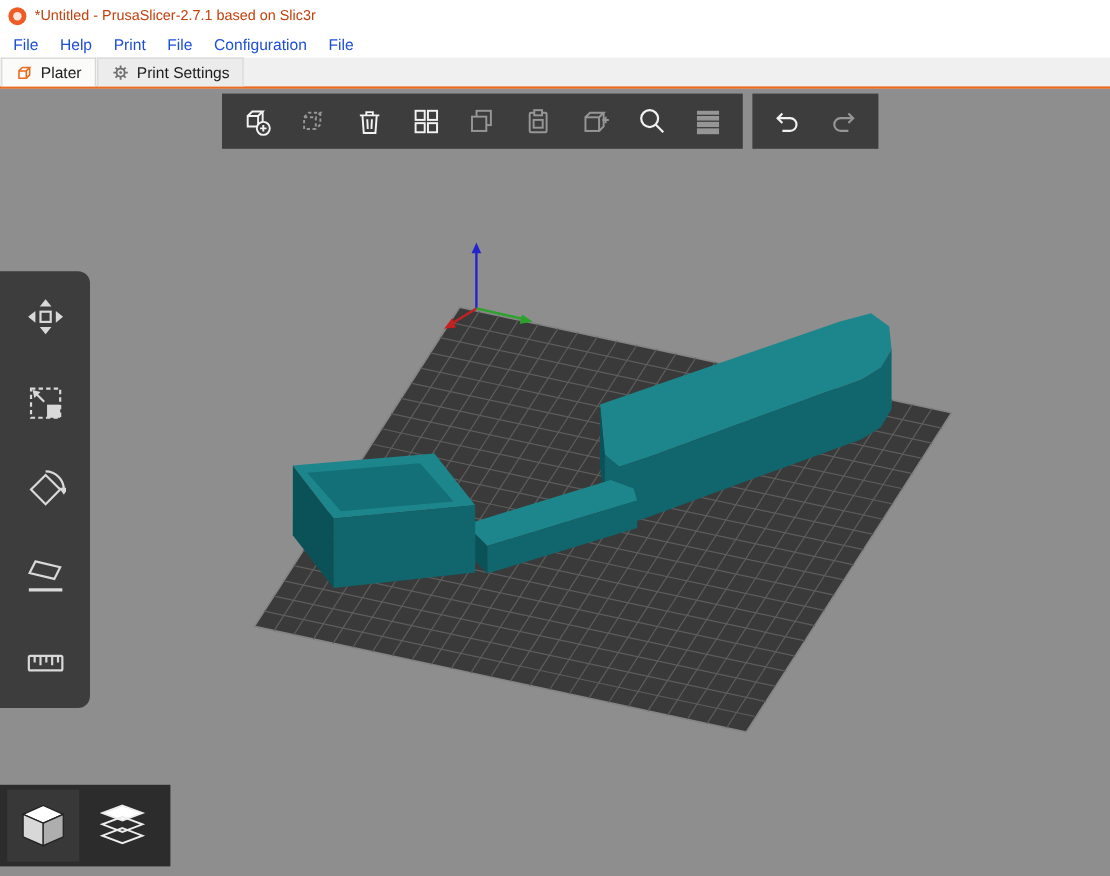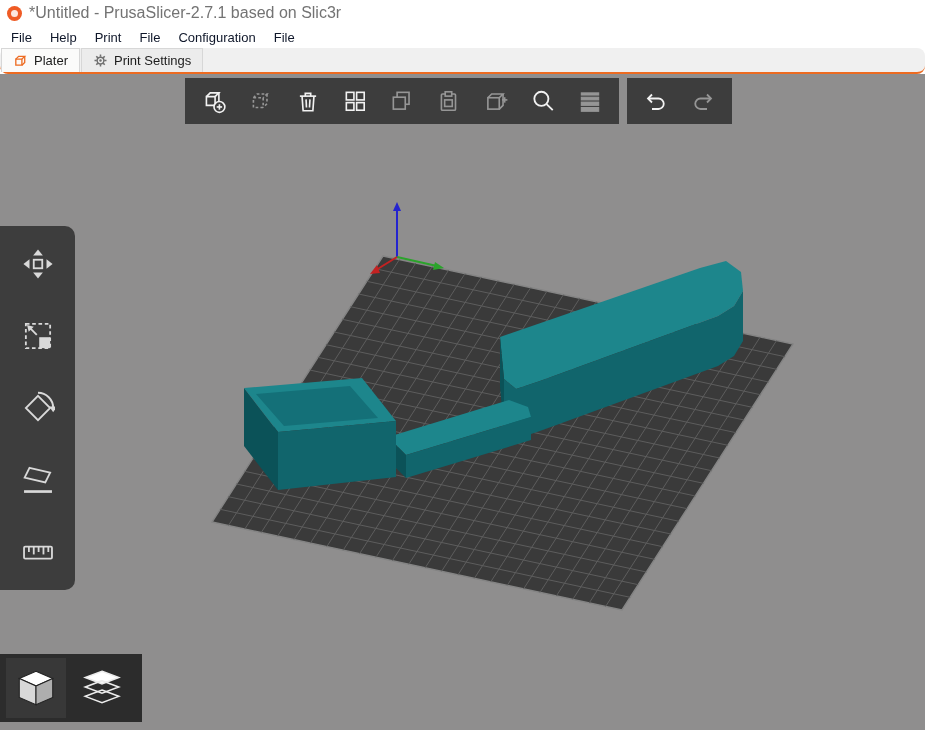--- a/index.html
+++ b/index.html
@@ -5,24 +5,24 @@
   html,body{margin:0;padding:0;}
   body{
     width:925px;height:730px;overflow:hidden;position:relative;
     font-family:"Liberation Sans",sans-serif;background:#ffffff;
     -webkit-font-smoothing:antialiased;
   }
   
   .titlebar{height:26px;display:flex;align-items:center;gap:7px;padding-left:7px;background:#ffffff;}
   .app-logo{width:15px;height:15px;border-radius:50%;background:#ef5b25;position:relative;flex:0 0 auto;}
   .app-logo::after{content:"";position:absolute;left:4px;top:4px;width:7px;height:7px;border-radius:50%;background:#fff;opacity:.85;}
-  .title-text{font-size:16px;color:#737373;white-space:nowrap;}
+  .title-text{font-size:12px;color:#c2410c;white-space:nowrap;}
   
   .menubar{height:22px;display:flex;align-items:center;background:#ffffff;padding-left:2px;}
-  .menu-item{font-size:13px;color:#0f172a;padding:2px 9px;cursor:default;}
+  .menu-item{font-size:13px;color:#1d4ed8;padding:2px 9px;cursor:default;}
   
   .tabbar{height:24px;background:#f0f0f0;display:flex;align-items:stretch;border-bottom:2px solid #ED6B21;padding-left:1px;}
   .tab{display:flex;align-items:center;gap:6px;padding:0 11px;font-size:13px;color:#1c1c1c;
        background:#ececec;border:1px solid #d7d7d7;border-bottom:none;margin-right:1px;}
   .tab.active{background:#fbfbfa;}
   .tab svg{flex:0 0 auto;}
   
   .viewport{position:relative;width:925px;height:656px;background:#8f8e8e;overflow:hidden;}
   .scene{position:absolute;left:0;top:0;}
   
@@ -51,21 +51,21 @@
 
 <div class="menubar">
   <span class="menu-item">File</span>
   <span class="menu-item">Help</span>
   <span class="menu-item">Print</span>
   <span class="menu-item">File</span>
   <span class="menu-item">Configuration</span>
   <span class="menu-item">File</span>
 </div>
 
-<div class="tabbar" style="border-bottom-color: rgb(237, 107, 33); border-radius: 8px;">
+<div class="tabbar" style="border-bottom-color: rgb(237, 107, 33);">
   <div class="tab active">
     <svg width="15" height="15" viewBox="0 0 16 16" fill="none" stroke="#ED6B21" stroke-width="1.4">
       <path d="M3,6.5 L9.5,6.5 L9.5,13 L3,13 Z"></path>
         <path d="M3,6.5 L6,3.5 L12.5,3.5 L9.5,6.5"></path>
         <path d="M12.5,3.5 L12.5,10 L9.5,13"></path>
     </svg>
     <span>Plater</span>
   </div>
   <div class="tab">
     <svg width="15" height="15" viewBox="0 0 16 16">

